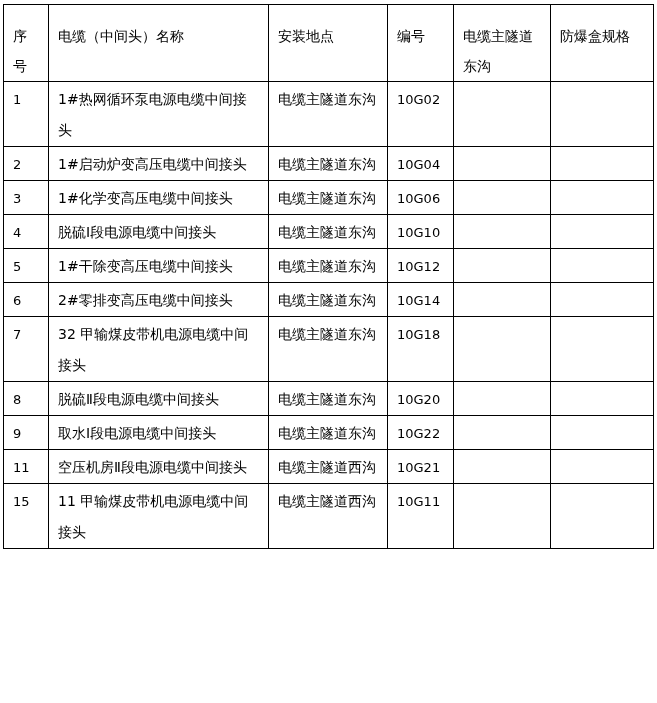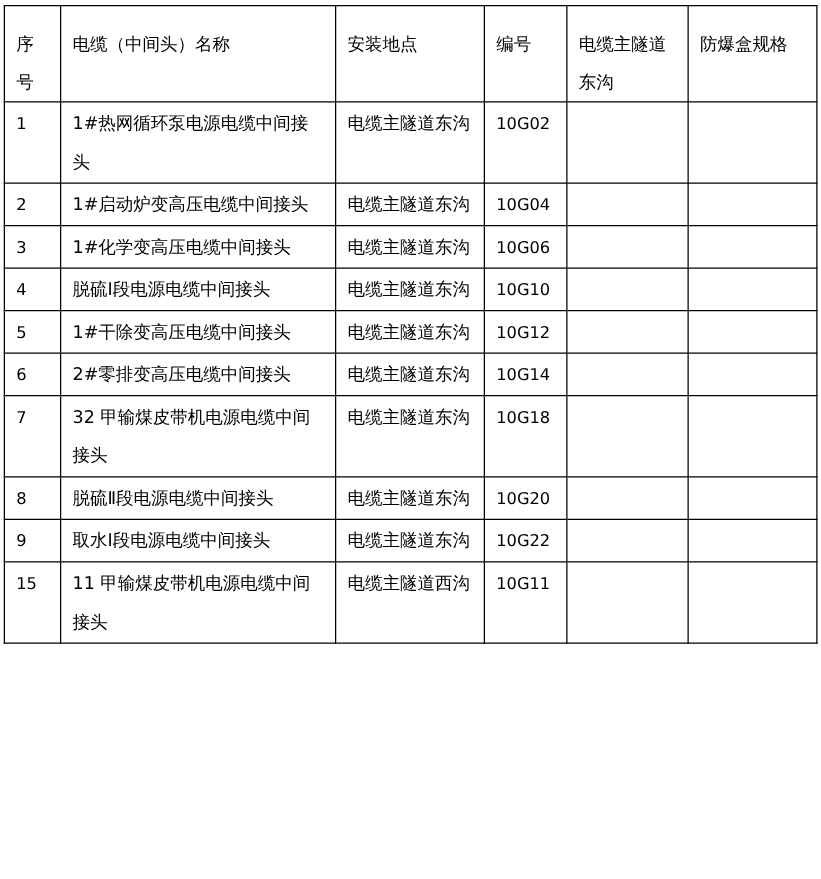--- a/index.html
+++ b/index.html
@@ -133,20 +133,28 @@
     <td class="col-spec"></td>
   </tr>
         <tr>
     <td class="col-index">9</td>
     <td class="col-name">取水Ⅰ段电源电缆中间接头</td>
     <td class="col-location">电缆主隧道东沟</td>
     <td class="col-code">10G22</td>
     <td class="col-sensor"></td>
     <td class="col-spec"></td>
   </tr>
+        <tr>
+    <td class="col-index">11</td>
+    <td class="col-name">空压机房Ⅱ段电源电缆中间接头</td>
+    <td class="col-location">电缆主隧道西沟</td>
+    <td class="col-code">10G21</td>
+    <td class="col-sensor"></td>
+    <td class="col-spec"></td>
+  </tr>
         <tr class="tall">
     <td class="col-index">15</td>
     <td class="col-name">11 甲输煤皮带机电源电缆中间接头</td>
     <td class="col-location">电缆主隧道西沟</td>
     <td class="col-code">10G11</td>
     <td class="col-sensor"></td>
     <td class="col-spec"></td>
   </tr>
       </tbody>
   </table>

